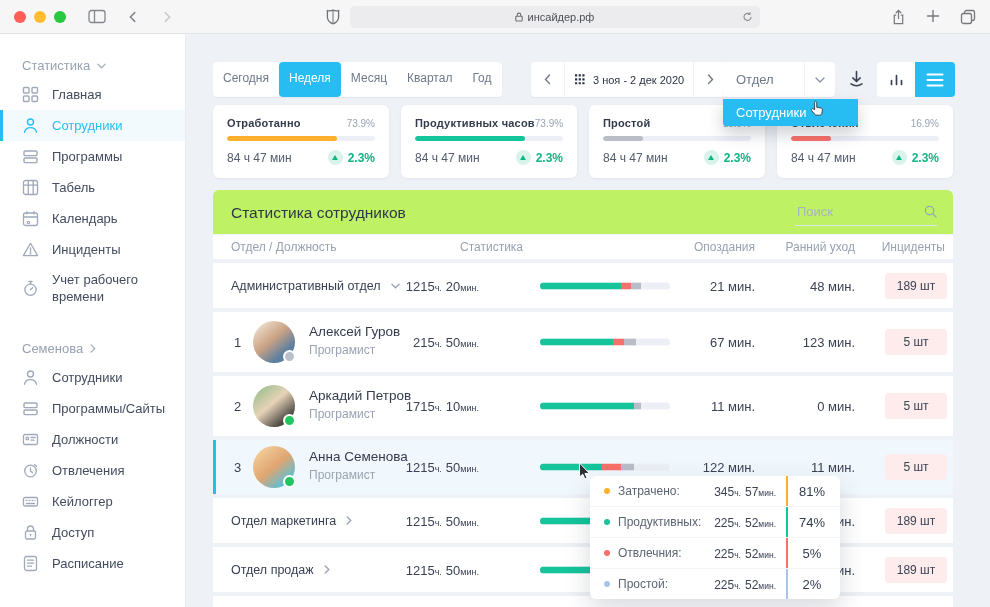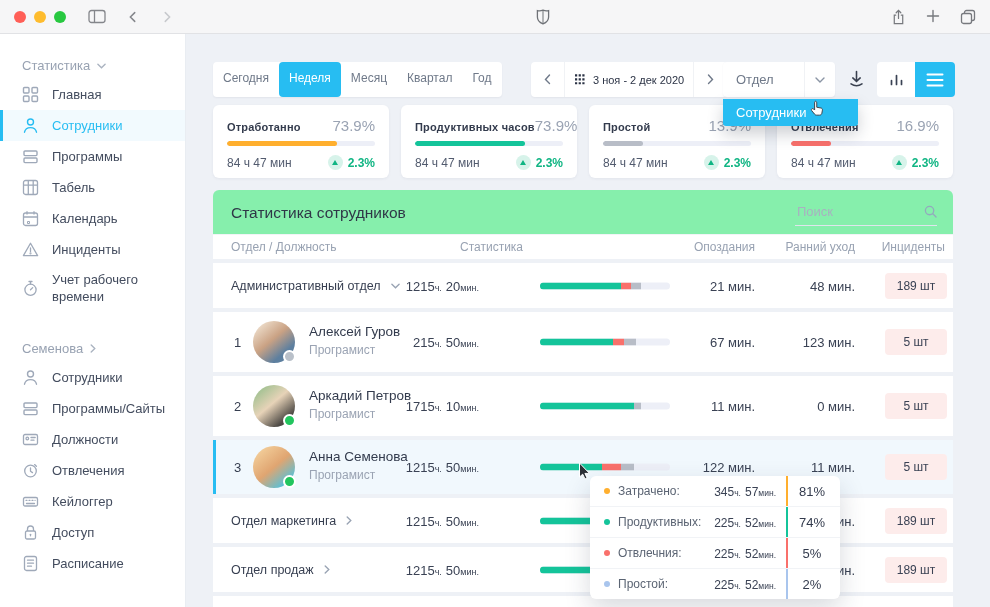--- a/index.html
+++ b/index.html
@@ -58,32 +58,32 @@
         display:flex;align-items:center;justify-content:center;color:#3a4254;cursor:pointer}
   .mbtn{position:absolute;left:915px;top:62px;width:40px;height:35px;background:#27bdf2;border-radius:0 4px 4px 0;
         display:flex;align-items:center;justify-content:center;cursor:pointer}
 
   
   .kpi{position:absolute;top:105px;width:176px;height:73px;background:#fff;border-radius:6px;
        box-shadow:0 1px 3px rgba(30,40,60,.06);padding:12px 14px;box-sizing:border-box;}
   .kpi.k0{left:213px}.kpi.k1{left:401px}.kpi.k2{left:589px}.kpi.k3{left:777px}
   .kpi-top{display:flex;justify-content:space-between;align-items:baseline;white-space:nowrap}
   .kpi-title{font-size:11px;font-weight:bold;color:#333b4d;letter-spacing:.2px}
-  .kpi-pct{font-size:15px;color:#9aa3b3}
+  .kpi-pct{font-size:10px;color:#9aa3b3}
   .kpi-bar{margin-top:7px;height:5px;border-radius:3px;background:#edeff7;overflow:hidden}
   .kpi-fill{height:100%;border-radius:3px}
   .kpi-bot{margin-top:9px;display:flex;justify-content:space-between;align-items:center}
   .kpi-time{font-size:12px;color:#525b6e}
   .delta{display:flex;align-items:center;gap:5px;font-size:12px;font-weight:bold;color:#10b583}
   .delta-ic{width:15px;height:15px;border-radius:50%;background:#d7f3ea;display:flex;align-items:center;justify-content:center}
   .tri{width:0;height:0;border-left:3.5px solid transparent;border-right:3.5px solid transparent;border-bottom:5px solid #10b583}
 
   
   .table{position:absolute;left:213px;top:190px;width:740px;bottom:-60px;display:flex;flex-direction:column;}
-  .thead{flex:none;height:44px;background:#86efac;border-radius:6px 6px 0 0;position:relative}
+  .thead{flex:none;height:44px;background:#bef264;border-radius:6px 6px 0 0;position:relative}
   .t-title{position:absolute;left:18px;top:14px;font-size:15.5px;color:#2f3747}
   .search{position:absolute;right:16px;top:13px;width:142px;border-bottom:1px solid #dfe5ec;padding-bottom:5px;
           display:flex;justify-content:space-between;align-items:center}
   .search input{border:none;outline:none;background:transparent;font-size:13px;color:#6b7585;width:116px;font-family:inherit}
   .search input::placeholder{color:#a8b1c0}
   .search .ic{color:#93a9bd}
   .tcols{flex:none;height:24px;background:#fff;position:relative;border-top:1px solid #f2f4f7;font-size:12px;color:#98a2b2}
   .tcols span{position:absolute;top:5px}
   .c1{left:18px}.c2{left:247px}
   .c3{left:460px;width:82px;text-align:right}.c4{left:557px;width:85px;text-align:right}.c5{left:668px;width:64px;text-align:right}
@@ -156,20 +156,33 @@
           <path d="M6 3l5 5-5 5"></path>
         </svg>
     </span>
     <div class="url-wrap">
       <span class="shield">
         <svg width="14" height="16" viewBox="0 0 14 16" fill="none" stroke="currentColor" stroke-width="1.3">
             <path d="M7 1.2c2 .8 4 .9 5.6.4V8c0 3.6-2.5 5.7-5.6 6.8C3.9 13.7 1.4 11.6 1.4 8V1.6C3 2.1 5 2 7 1.2z"></path>
             <path d="M7 1.2v13.6" stroke-width="1"></path>
           </svg>
       </span>
+      <div class="url-field">
+        <svg width="8" height="10" viewBox="0 0 10 12" fill="none" stroke="#6d7076" stroke-width="1.4">
+            <rect x="1" y="5" width="8" height="6" rx="1"></rect>
+            <path d="M2.8 5V3.4a2.2 2.2 0 0 1 4.4 0V5"></path>
+          </svg>
+        <span>инсайдер.рф</span>
+        <span class="reload">
+          <svg width="11" height="12" viewBox="0 0 14 14" fill="none" stroke="currentColor" stroke-width="1.4" stroke-linecap="round">
+              <path d="M11.5 7.5A4.5 4.5 0 1 1 10 3.4"></path>
+              <path d="M10.3 1.2v2.6H7.7" stroke-width="1.2"></path>
+            </svg>
+        </span>
+      </div>
     </div>
     <div class="chr-right">
       <span>
         <svg width="15" height="16" viewBox="0 0 16 17" fill="none" stroke="currentColor" stroke-width="1.3" stroke-linecap="round">
             <path d="M5.5 4 8 1.5 10.5 4M8 1.5V10"></path>
             <path d="M5 6.5H3.5v9h9v-9H11"></path>
           </svg>
       </span>
       <span>
         <svg width="14" height="14" viewBox="0 0 14 14" fill="none" stroke="currentColor" stroke-width="1.4" stroke-linecap="round">

